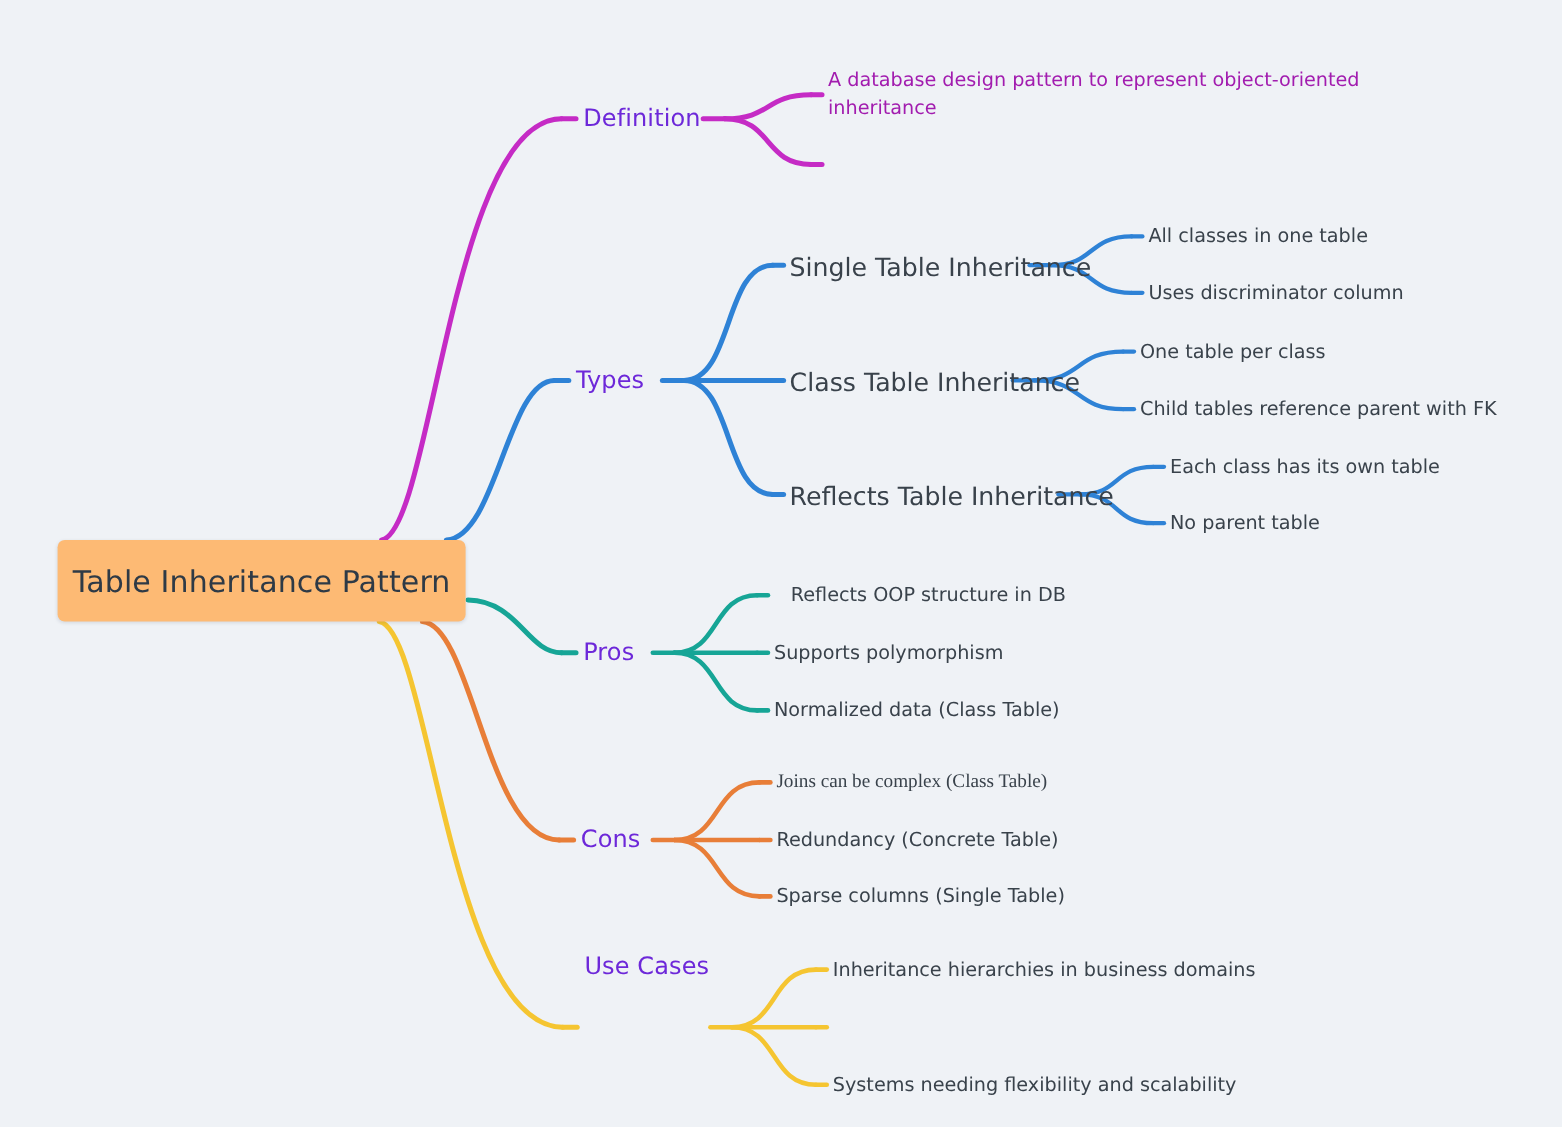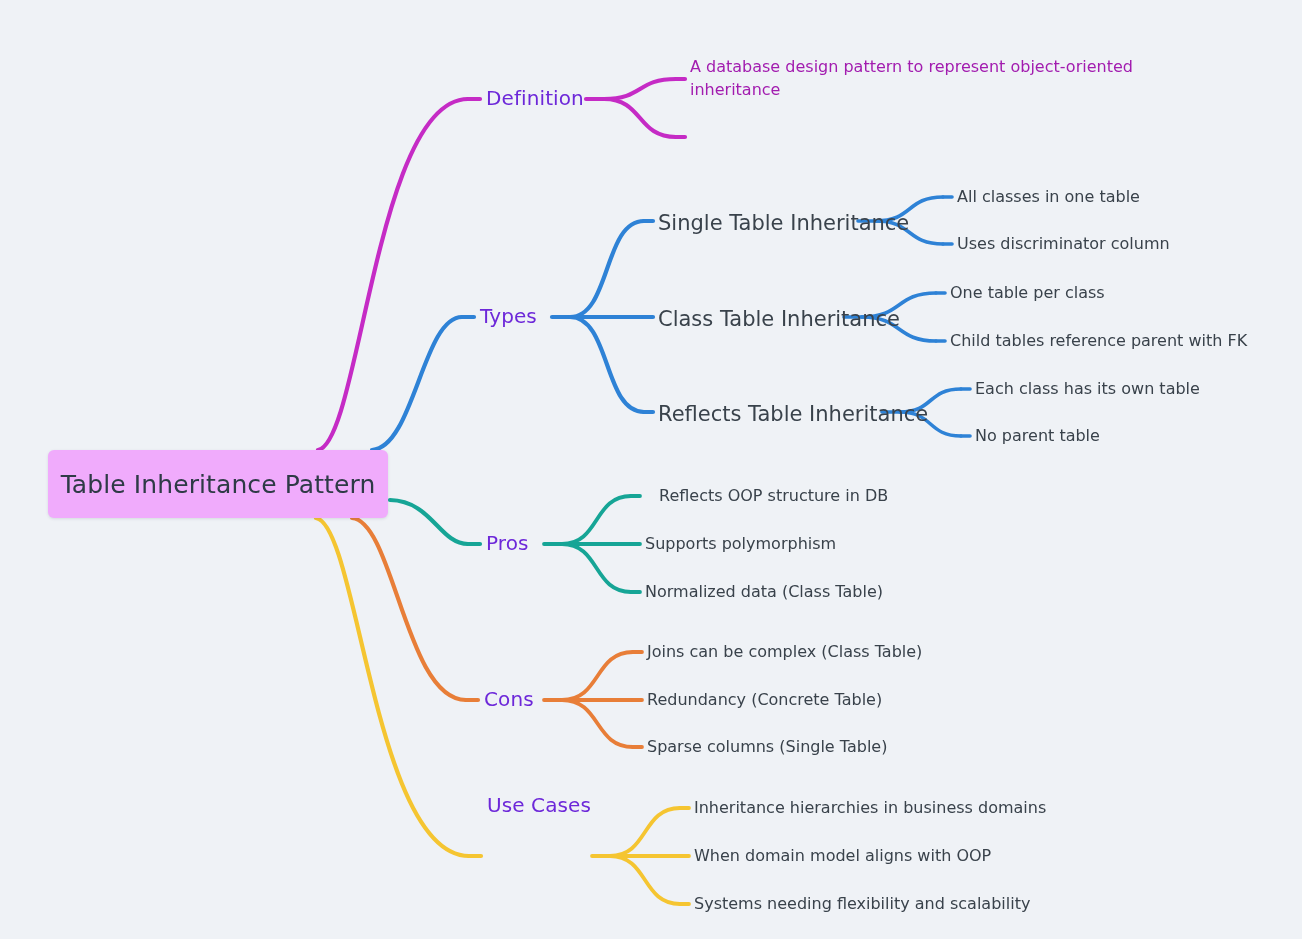--- a/index.html
+++ b/index.html
@@ -24,21 +24,21 @@
     pointer-events: none;
   }
   .node {
     position: absolute;
     white-space: pre;
     color: #39424b;
     line-height: 1.28;
   }
   .root-node {
     position: absolute;
-    background: #f0abfc;
+    background: #fdba74;
     border-radius: 6px;
     box-shadow: 0 1px 3px rgba(40,55,75,0.13);
     display: flex;
     align-items: center;
     justify-content: center;
   }
   .root-label {
     font-size: 25px;
     color: #2e3a46;
     letter-spacing: .1px;
@@ -150,21 +150,20 @@
   <div class="node lvl3" id="g-1" style="left: 957px; visibility: visible; top: 233.766px;">Uses discriminator column</div>
   <div class="node lvl3" id="g-2" style="left: 950px; visibility: visible; top: 282.766px;">One table per class</div>
   <div class="node lvl3" id="g-3" style="left: 950px; visibility: visible; top: 330.766px;">Child tables reference parent with FK</div>
   <div class="node lvl3" id="g-4" style="left: 975px; visibility: visible; top: 378.766px;">Each class has its own table</div>
   <div class="node lvl3" id="g-5" style="left: 975px; visibility: visible; top: 425.766px;">No parent table</div>
 
   <div class="node lvl3" id="p-0" style="left: 645px; visibility: visible; top: 485.766px; margin-left: 14px;">Reflects OOP structure in DB</div>
   <div class="node lvl3" id="p-1" style="left: 645px; visibility: visible; top: 533.766px;">Supports polymorphism</div>
   <div class="node lvl3" id="p-2" style="left: 645px; visibility: visible; top: 581.766px;">Normalized data (Class Table)</div>
 
-  <div class="node lvl3" id="c-0" style="left: 647px; visibility: visible; top: 641.766px;">Joins can be complex (Class Table)</div>
+  <div class="node lvl3" id="c-0" style="left: 647px; visibility: visible; top: 641.766px; font-family: Liberation Serif, serif;">Joins can be complex (Class Table)</div>
   <div class="node lvl3" id="c-1" style="left: 647px; visibility: visible; top: 689.766px;">Redundancy (Concrete Table)</div>
   <div class="node lvl3" id="c-2" style="left: 647px; visibility: visible; top: 736.766px;">Sparse columns (Single Table)</div>
 
   <div class="node lvl3" id="u-0" style="left: 694px; visibility: visible; top: 797.766px;">Inheritance hierarchies in business domains</div>
-  <div class="node lvl3" id="u-1" style="left: 694px; visibility: visible; top: 845.766px;">When domain model aligns with OOP</div>
   <div class="node lvl3" id="u-2" style="left: 694px; visibility: visible; top: 893.766px;">Systems needing flexibility and scalability</div>
 
 </div>
 
 </body></html>

